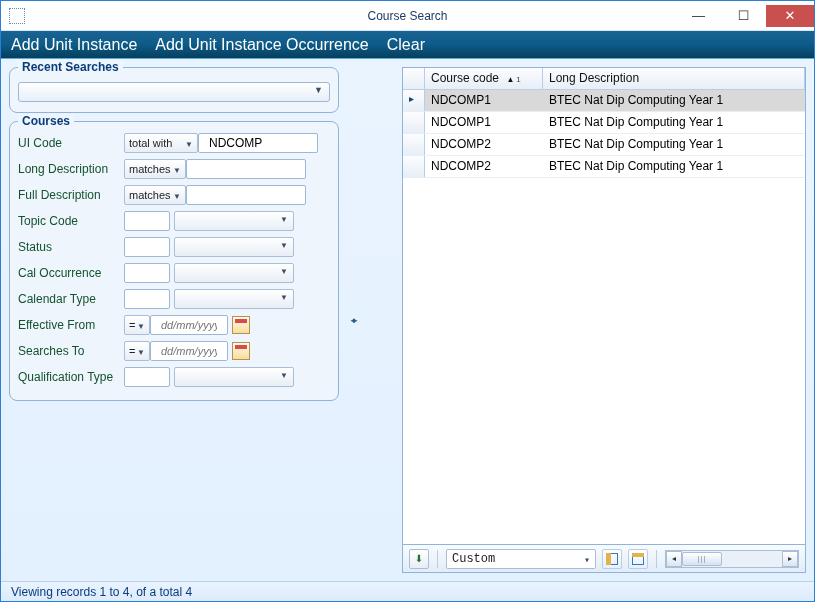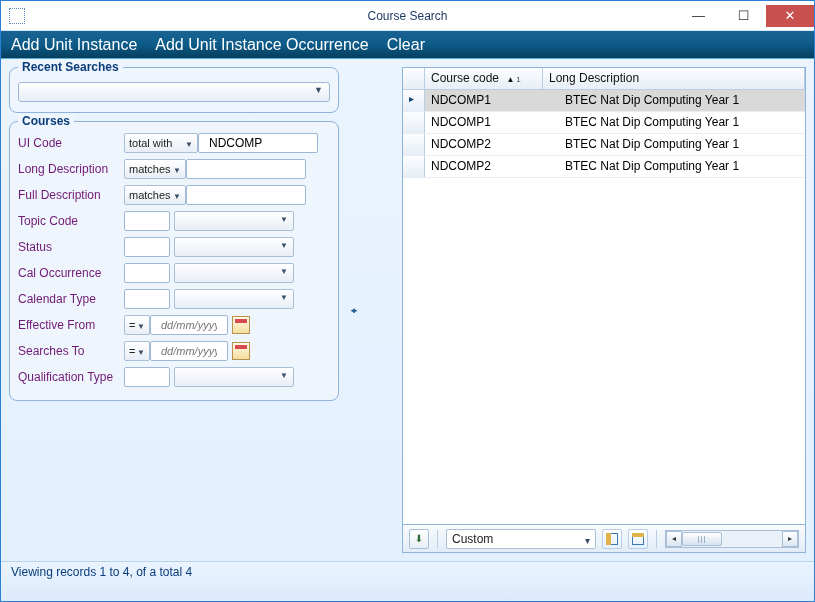--- a/index.html
+++ b/index.html
@@ -22,21 +22,21 @@
 
 .leftcol { width: 330px; display: flex; flex-direction: column; gap: 8px; }
 
 .groupbox { border: 1px solid #8fb3da; border-radius: 8px; background: #eef5fd; position: relative; padding: 10px 8px 8px; }
 .groupbox .gtitle { position: absolute; top: -8px; left: 8px; background: #eef5fd; padding: 0 4px; color: #0a3d7a; font-weight: bold; }
 
 .recent .combo { width: 100%; height: 20px; background: linear-gradient(#fff,#e6eef8); border: 1px solid #9db7d6; border-radius: 3px; position: relative; margin-top: 4px; }
 .recent .combo::after { content: "▼"; position: absolute; right: 6px; top: 2px; font-size: 9px; color: #3a4f68; }
 
 .formrow { display: flex; align-items: center; margin-bottom: 4px; height: 22px; }
-.formrow label { width: 106px; color: #701a75; }
+.formrow label { width: 106px; color: #14532d; }
 .opsel { width: 74px; height: 20px; background: linear-gradient(#fff,#e8eef6); border: 1px solid #a9bfd7; border-radius: 2px; position: relative; font-size: 11px; padding-left: 4px; line-height: 18px; color: #222; }
 .opsel::after { content: "▼"; position: absolute; right: 4px; top: 2px; font-size: 8px; color: #3a4f68; }
 .opsel.narrow { width: 26px; }
 .txt { height: 20px; border: 1px solid #9db7d6; border-radius: 2px; background: #fff; padding: 0 10px; }
 .txt.w1 { width: 120px; }
 .txt.w2 { width: 46px; }
 .txt.wdate { width: 78px; color: #888; font-style: italic; font-size: 11px; }
 .ddl { height: 20px; width: 120px; background: linear-gradient(#fff,#e8eef6); border: 1px solid #a9bfd7; border-radius: 2px; margin-left: 4px; position: relative; }
 .ddl::after { content: "▼"; position: absolute; right: 5px; top: 3px; font-size: 8px; color: #3a4f68; }
 .calbtn { width: 18px; height: 18px; border: 1px solid #b6924e; background: linear-gradient(#fffbe8,#f5dd9e); margin-left: 4px; position: relative; }
@@ -53,39 +53,39 @@
 .ghead .col.c1 { width: 118px; }
 .ghead .col.c2 { flex: 1; }
 .sortind { font-size: 8px; margin-left: 4px; }
 .sortnum { font-size: 8px; color: #444; margin-left: 2px; }
 
 .grow { display: flex; height: 22px; border-bottom: 1px solid #e8eef6; }
 .grow .rowh { width: 22px; background: linear-gradient(#fdfdff,#e7eef7); border-right: 1px solid #b9cee5; position: relative; }
 .grow.sel .rowh::after { content: "▸"; position: absolute; left: 6px; top: 3px; font-size: 10px; color: #10426e; }
 .grow .cell { padding: 3px 6px; border-right: 1px solid transparent; }
 .grow .cell.c1 { width: 118px; }
-.grow .cell.c2 { flex: 1; margin-left: 16px; }
+.grow .cell.c2 { flex: 1; }
 .grow.sel { background: #d9d9d9; }
 .grow.sel .cell { color: #000; }
 
 .bottombar { height: 28px; background: linear-gradient(#f9fbfe,#e2ecf7); border: 1px solid #8fb3da; border-top: none; display: flex; align-items: center; gap: 6px; padding: 0 6px; }
 .bbtn { width: 20px; height: 20px; border: 1px solid #a9bfd7; background: linear-gradient(#fff,#e8eef6); border-radius: 2px; display: flex; align-items: center; justify-content: center; font-size: 10px; color: #2a6c3a; }
-.bcombo { height: 20px; flex: 0 0 150px; background: #fff; border: 1px solid #a9bfd7; border-radius: 2px; position: relative; padding-left: 5px; line-height: 18px; color: #222; }
+.bcombo { height: 20px; flex: 0 0 150px; background: #fff; border: 1px solid #a9bfd7; border-radius: 2px; position: relative; padding-left: 5px; line-height: 18px; color: #222; font-family: Liberation Mono, monospace; }
 .bcombo::after { content: "▾"; position: absolute; right: 5px; top: 2px; font-size: 10px; color: #3a4f68; }
 .bicon { width: 20px; height: 20px; border: 1px solid #b9cee5; background: linear-gradient(#fff,#e3f0fe); border-radius: 2px; position: relative; }
 .bicon.grid1::before, .bicon.grid2::before { content: ""; position: absolute; inset: 3px; border: 1px solid #3a77b3; }
 .bicon.grid1::after { content: ""; position: absolute; top: 3px; left: 3px; width: 5px; bottom: 3px; background: #e2b34a; }
 .bicon.grid2::after { content: ""; position: absolute; top: 3px; left: 3px; right: 3px; height: 4px; background: #e2b34a; }
 .sep { width: 1px; height: 18px; background: #b9cee5; margin: 0 2px; }
 .hscroll { flex: 1; height: 18px; border: 1px solid #a9bfd7; background: #e9f0f8; display: flex; align-items: center; }
 .hscroll .arrow { width: 16px; height: 16px; background: linear-gradient(#fff,#dbe6f2); border: 1px solid #a9bfd7; display: flex; align-items: center; justify-content: center; font-size: 8px; color: #333; }
 .hscroll .track { flex: 1; position: relative; height: 16px; }
 .hscroll .thumb { position: absolute; left: 0; width: 40px; height: 14px; top: 1px; background: linear-gradient(#fff,#d6e2ef); border: 1px solid #a9bfd7; border-radius: 2px; display:flex;align-items:center;justify-content:center;color:#6c88a6;font-size:7px;letter-spacing:1px; }
 
-.status { height: 40px; background: linear-gradient(#eaf4ff,#dceafc); padding: 3px 10px; color: #0a3d7a; border-top: 1px solid #bcd2e8; }
+.status { height: 20px; background: linear-gradient(#eaf4ff,#dceafc); padding: 3px 10px; color: #0a3d7a; border-top: 1px solid #bcd2e8; }
 </style>
 </head>
 <body>
 
 <div class="window">
 
   <div class="titlebar">
     <div class="sysicon"></div>
     <div class="title">Course Search</div>
     <div class="winbtns">

